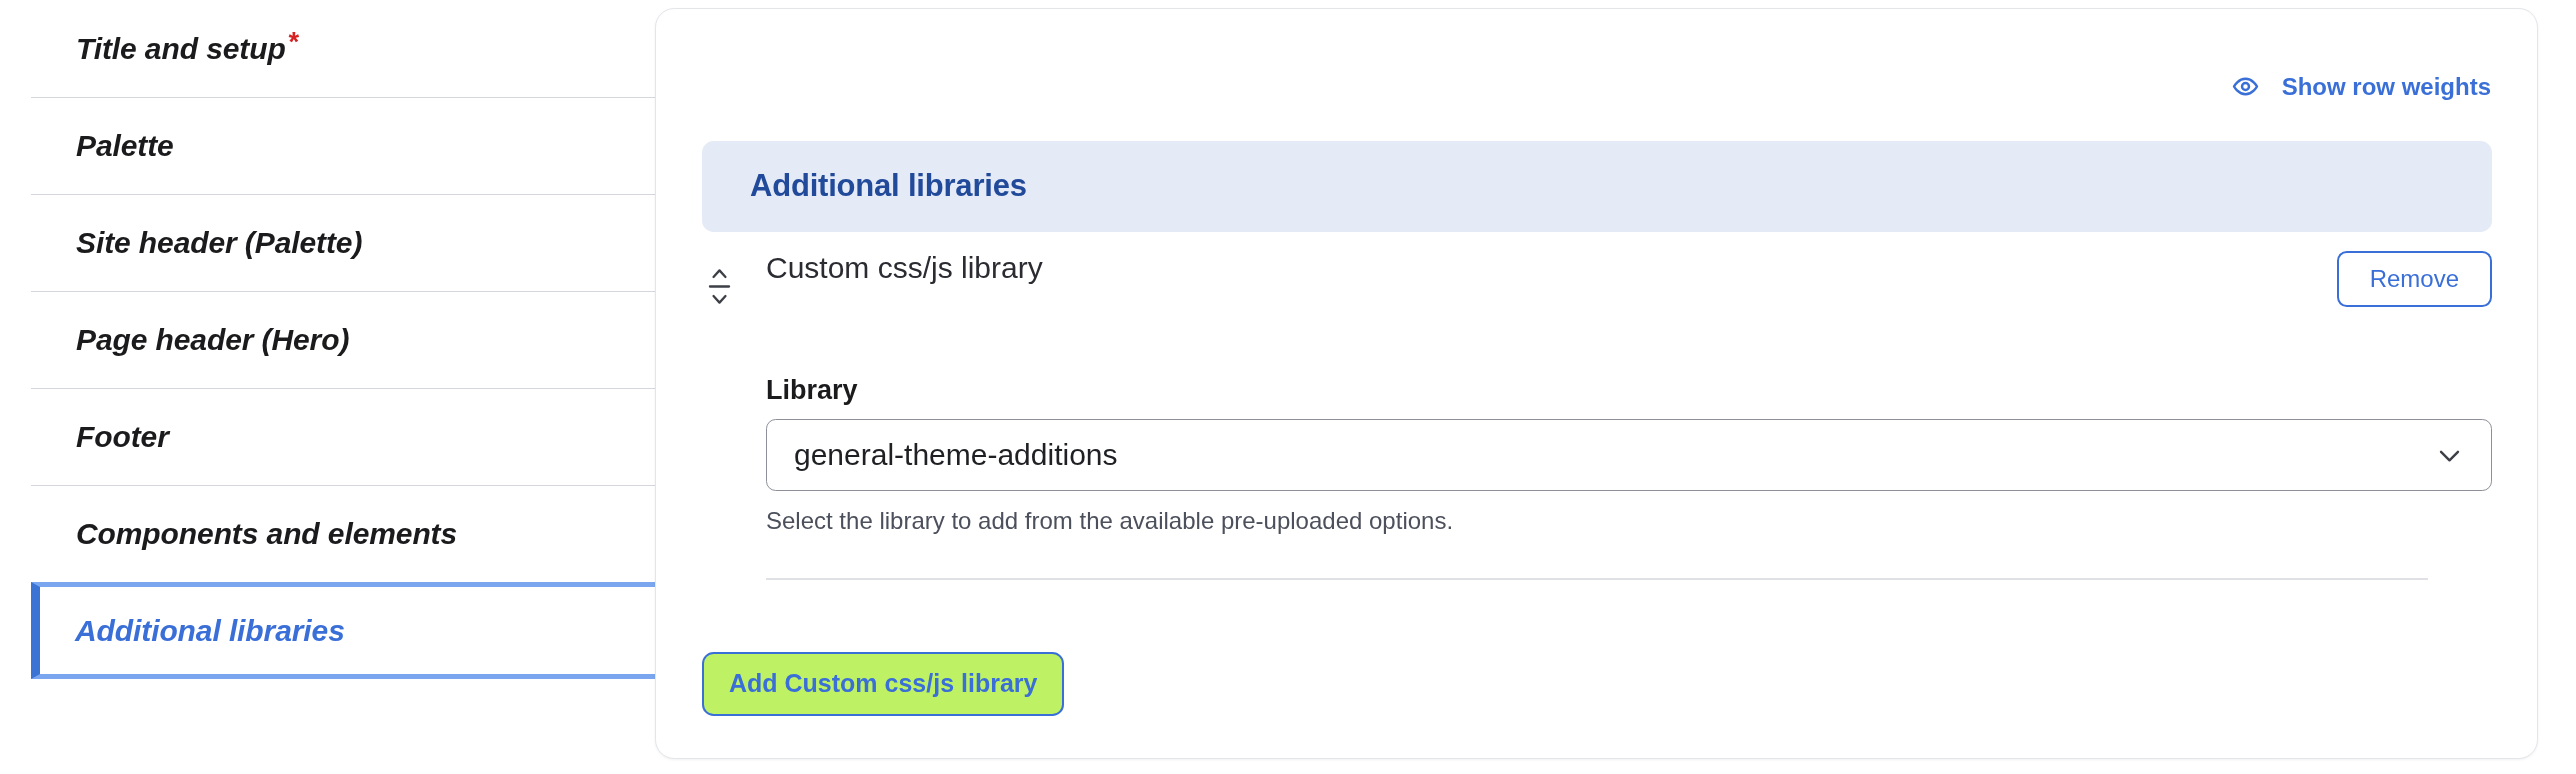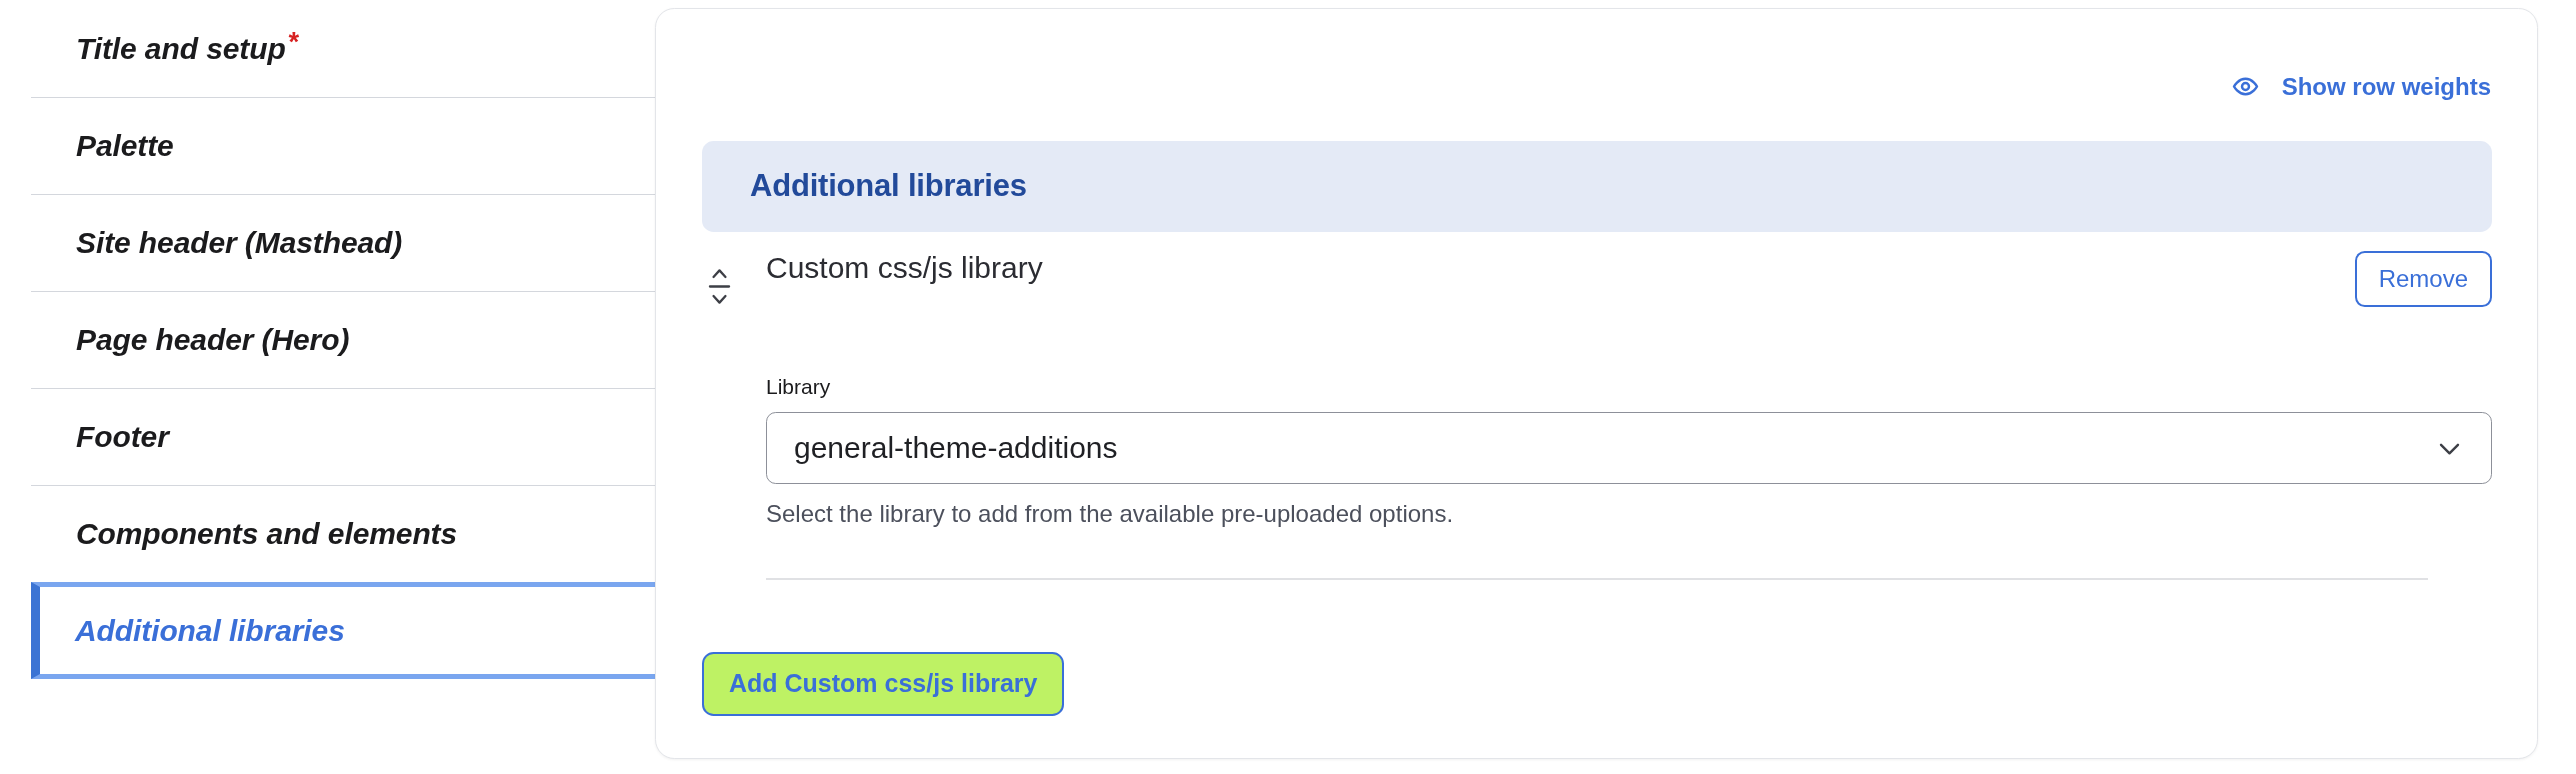--- a/index.html
+++ b/index.html
@@ -157,21 +157,21 @@
     top: 0px;
     font-size: 30px;
     color: #2b2c32;
     white-space: nowrap;
   }
   .remove-button {
     position: absolute;
     right: 0px;
     top: 0px;
     height: 56px;
-    padding: 0 22px;
+    padding: 0 31px;
     background: #ffffff;
     border: 2.9px solid #3a6fd8;
     border-radius: 9.7px;
     color: #3a6fd8;
     font-size: 24px;
     font-family: "Liberation Sans", sans-serif;
     display: flex;
     align-items: center;
     justify-content: center;
     cursor: pointer;
@@ -179,22 +179,22 @@
   }
 
   
   .field-block {
     position: absolute;
     left: 110px;
     top: 366px;
     width: 1726px;
   }
   .field-label {
-    font-size: 21px;
-    font-weight: normal;
+    font-size: 27px;
+    font-weight: bold;
     color: #1b1b1d;
     margin-bottom: 13.6px;
   }
   .select-control {
     position: relative;
     width: 100%;
     height: 72px;
     box-sizing: border-box;
     background: #ffffff;
     border: 1.9px solid #8d9099;
@@ -271,21 +271,21 @@
     <div class="tab-item">
       <span class="tab-label">Title and setup</span>
         <span class="tab-required">*</span>
     </div>
 
     <div class="tab-item">
       <span class="tab-label">Palette</span>
     </div>
 
     <div class="tab-item">
-      <span class="tab-label">Site header (Masthead)</span>
+      <span class="tab-label">Site header (Palette)</span>
     </div>
 
     <div class="tab-item">
       <span class="tab-label">Page header (Hero)</span>
     </div>
 
     <div class="tab-item">
       <span class="tab-label">Footer</span>
     </div>
 

